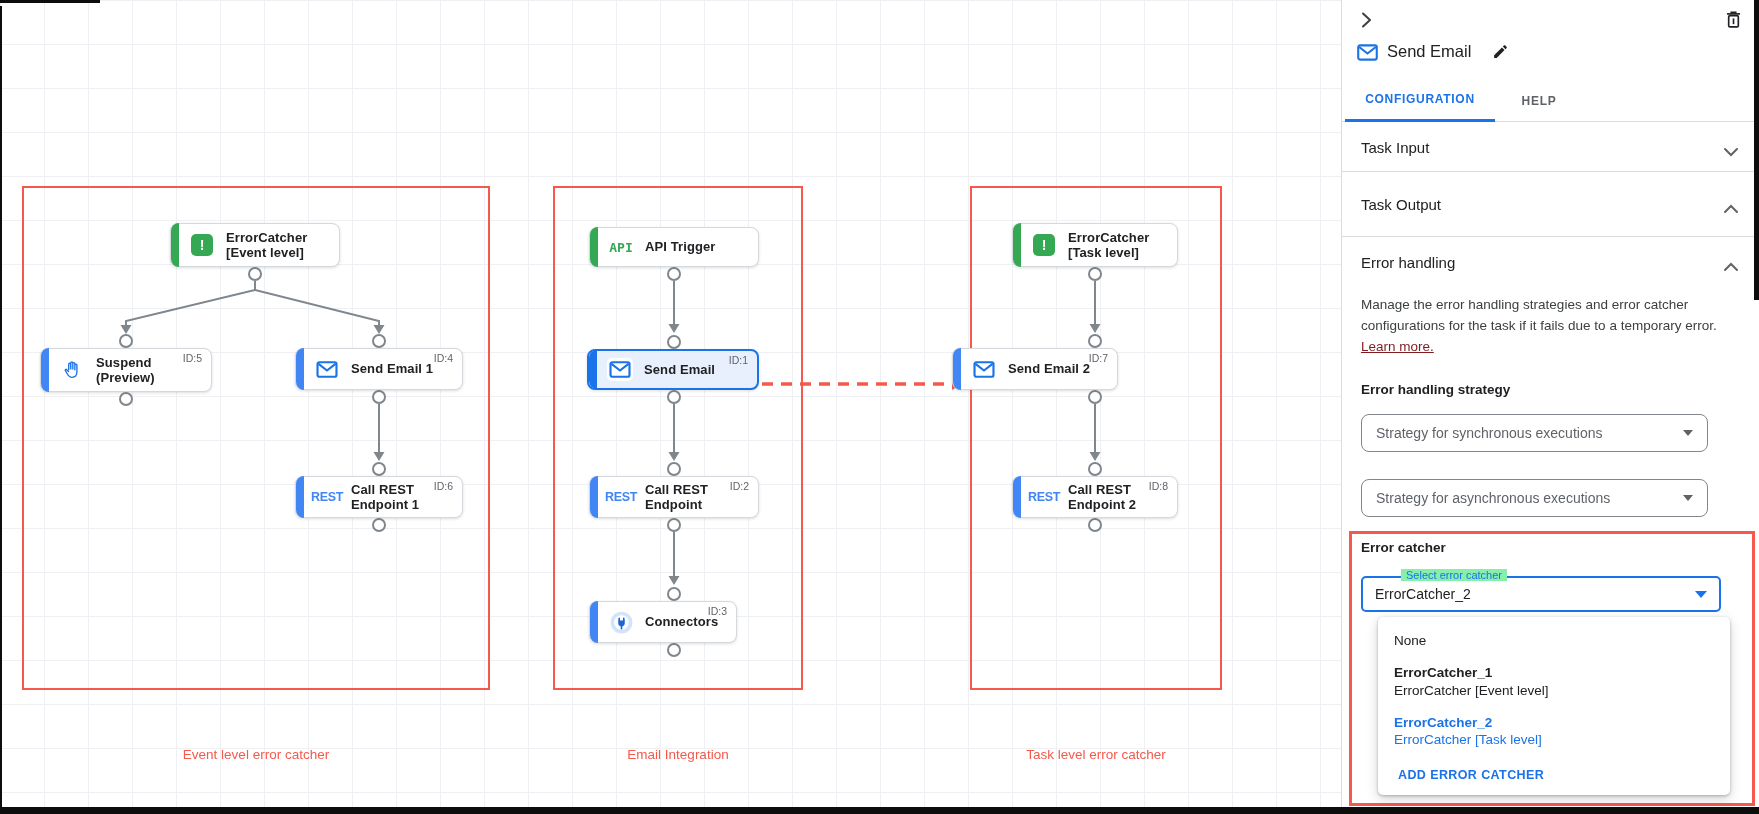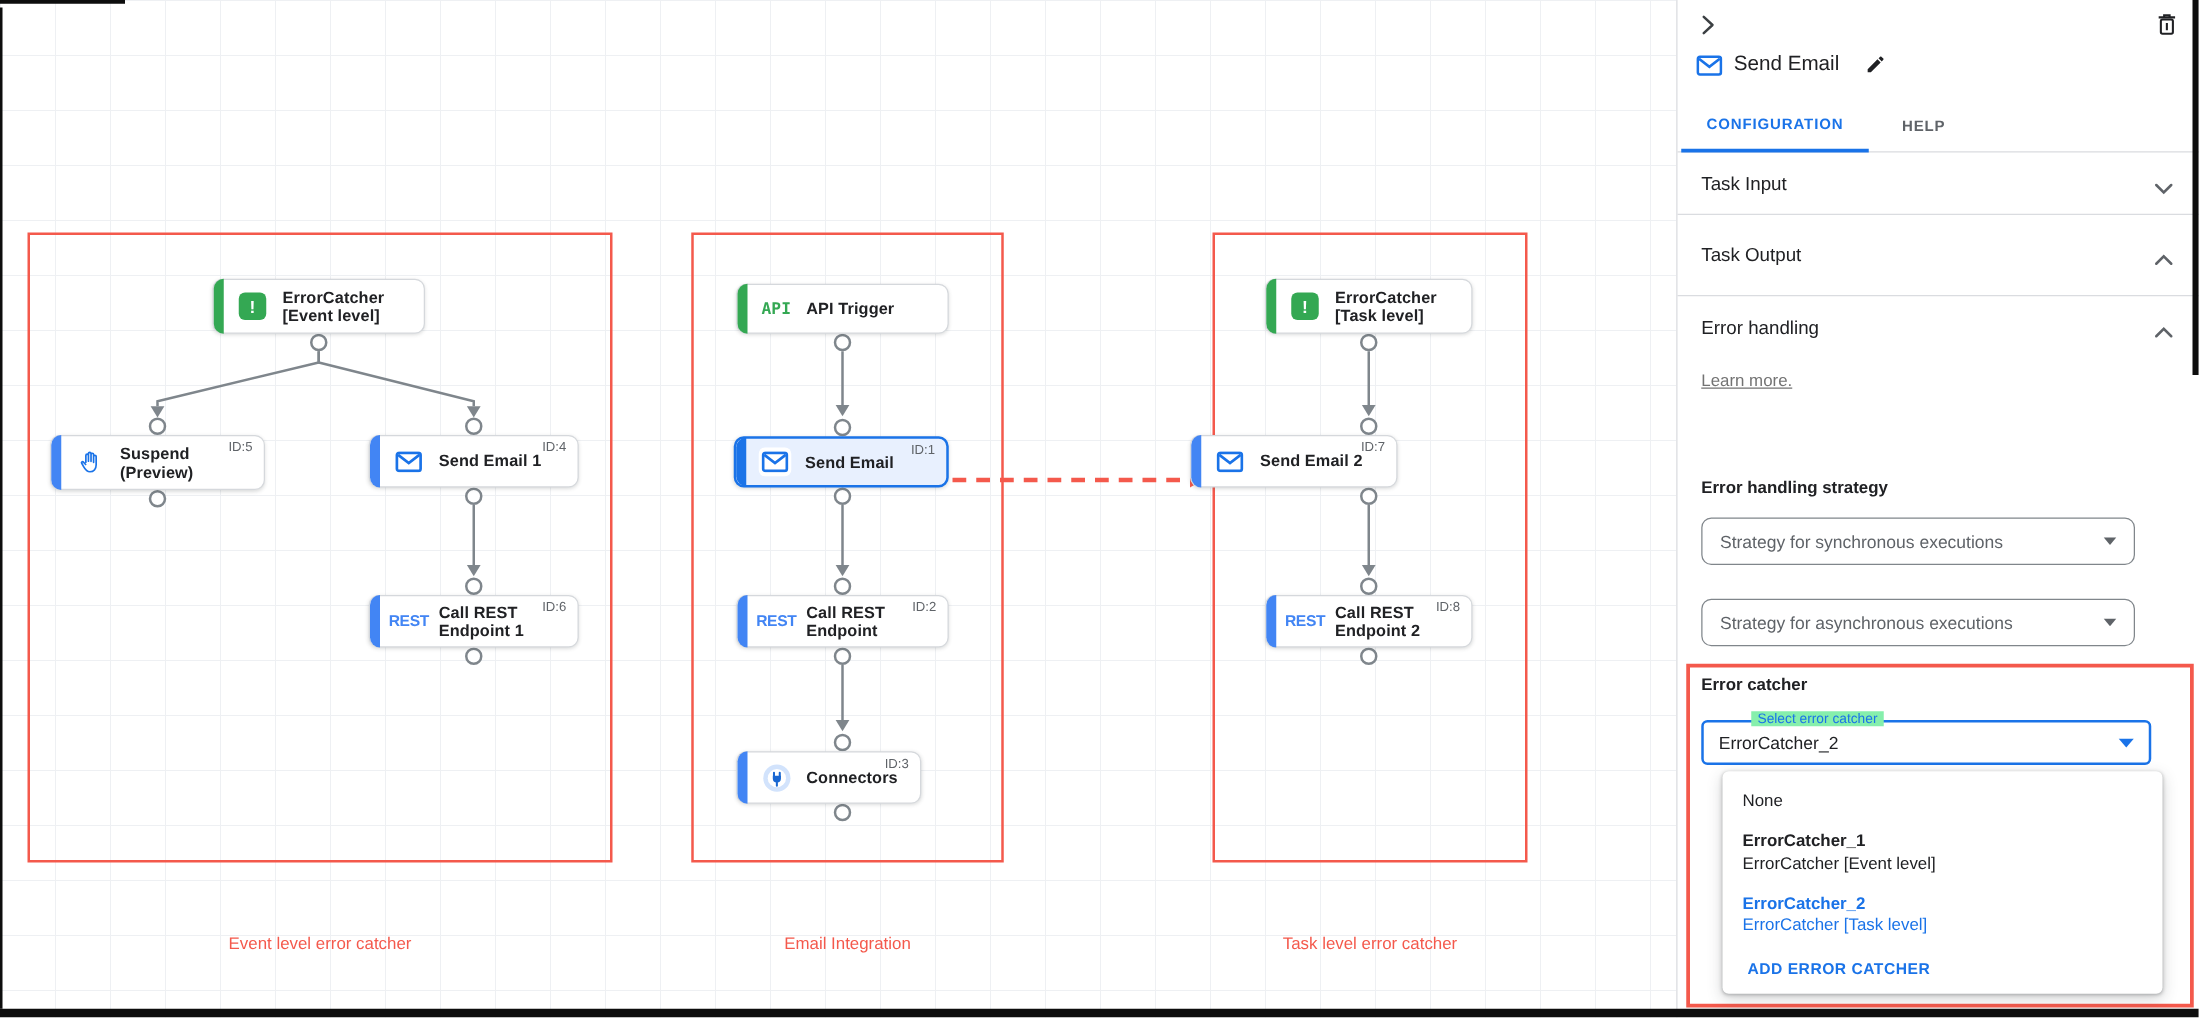--- a/index.html
+++ b/index.html
@@ -48,21 +48,21 @@
   .tab.active { color:#1a73e8; border-bottom:3px solid #1a73e8; }
   .tab-config { width:150px; margin-left:3px; }
   .tab-help  { width:76px; margin-left:6px; }
 
   .sec-label { position:absolute; left:19px; font-size:15px; font-weight:500; color:#202124; }
   .sec-chevron { position:absolute; left:381px; }
   .divider { position:absolute; left:0; width:418px; border-top:1px solid #dadce0; }
 
   .desc { position:absolute; left:19px; top:295px; width:366px; font-size:13.5px; color:#3c4043;
           line-height:1.55; }
-  .learn-more { color:#737373; text-decoration:underline; cursor:pointer; }
+  .learn-more { color:#7f1d1d; text-decoration:underline; cursor:pointer; }
   .bold-label { position:absolute; left:19px; font-size:13.5px; font-weight:700; color:#202124; }
 
   .dd { position:absolute; left:19px; width:347px; height:38px; border:1px solid #80868b;
         border-radius:8px; display:flex; align-items:center; padding:0 14px; font-size:14px;
         color:#5f6368; background:#fff; cursor:pointer; }
   .dd .caret { margin-left:auto; width:0; height:0; border-left:5.5px solid transparent;
                border-right:5.5px solid transparent; border-top:6px solid #5f6368; }
 
   #ec-highlight { position:absolute; left:7px; top:531px; width:406px; height:275px;
                   border:3px solid #f4594c; pointer-events:none; }
@@ -305,20 +305,21 @@
     <div class="divider" style="top:236px;"></div>
 
     <div class="sec-label" style="top:254px;">Error handling</div>
     <span class="sec-chevron" style="top:258px;">
       <svg width="16" height="10" viewBox="0 0 16 10">
           <path d="M2 8 L8 2 L14 8" fill="none" stroke="#5f6368" stroke-width="2" stroke-linecap="round"></path>
         </svg>
     </span>
 
     <div class="desc">
+      <span>Manage the error handling strategies and error catcher configurations for the task if it fails due to a temporary error.</span>
       <span class="learn-more" style="display:block;">Learn more.</span>
     </div>
 
     <div class="bold-label" style="top:382px;">Error handling strategy</div>
 
     <div class="dd" style="top:414px;">
       <span>Strategy for synchronous executions</span>
       <span class="caret"></span>
     </div>
     <div class="dd" style="top:479px;">

